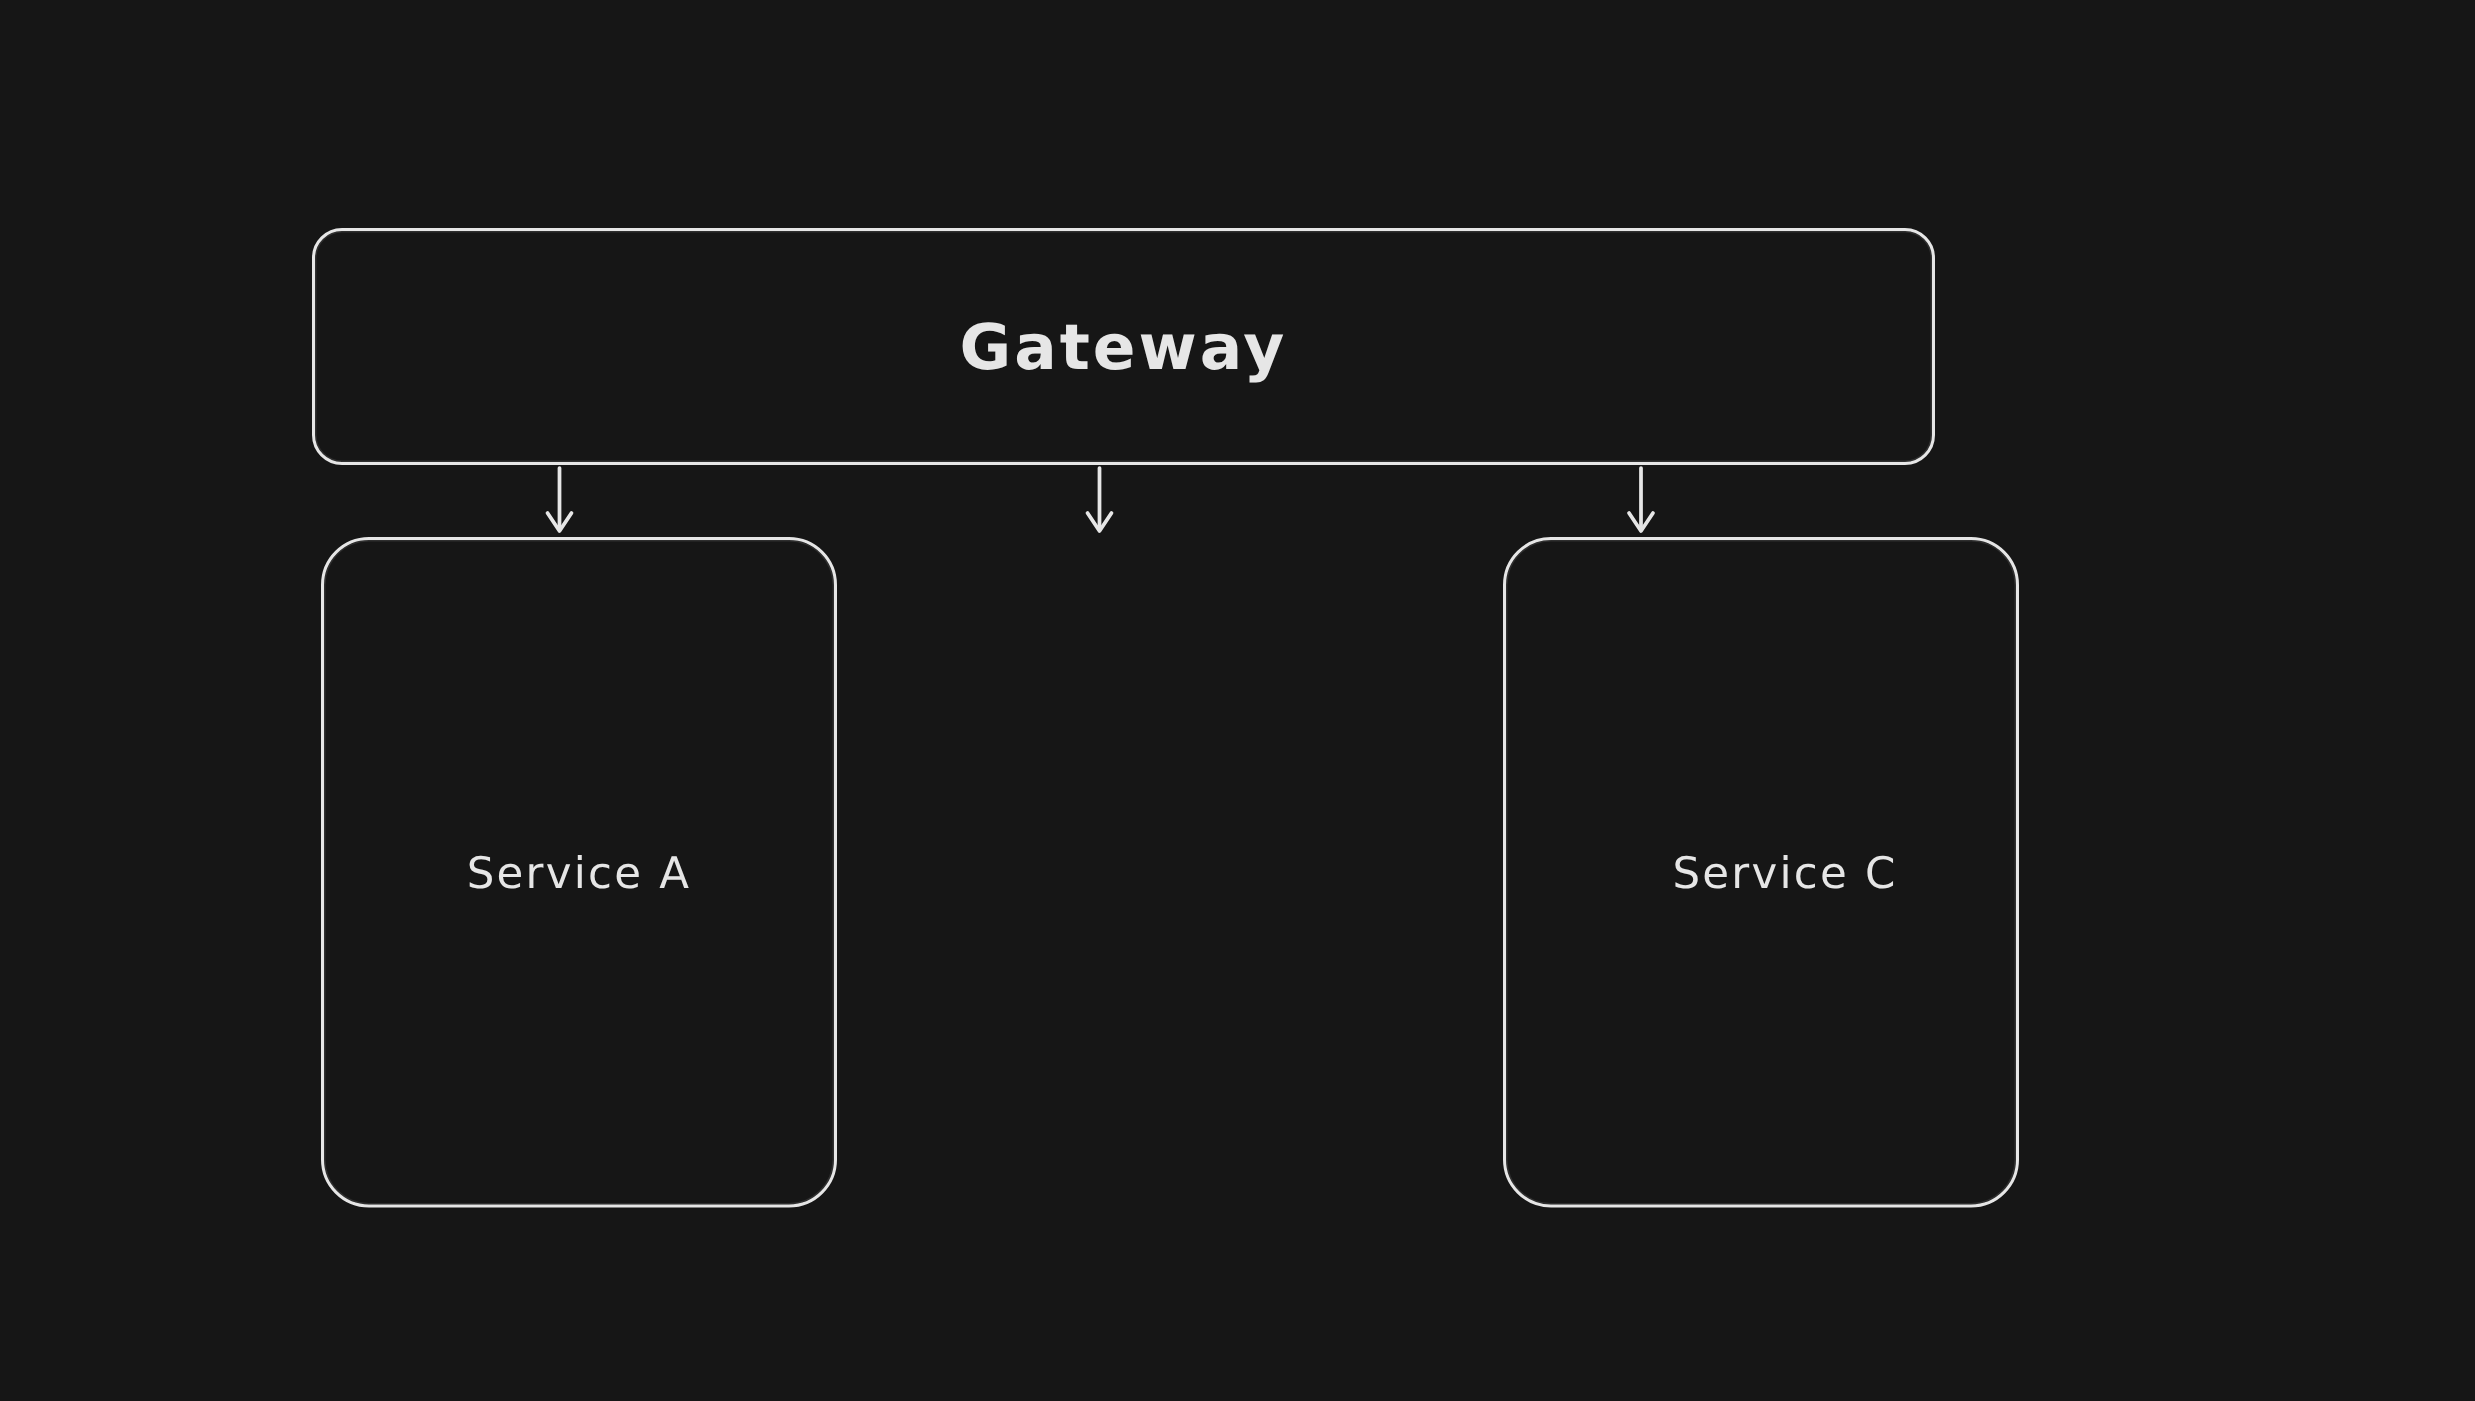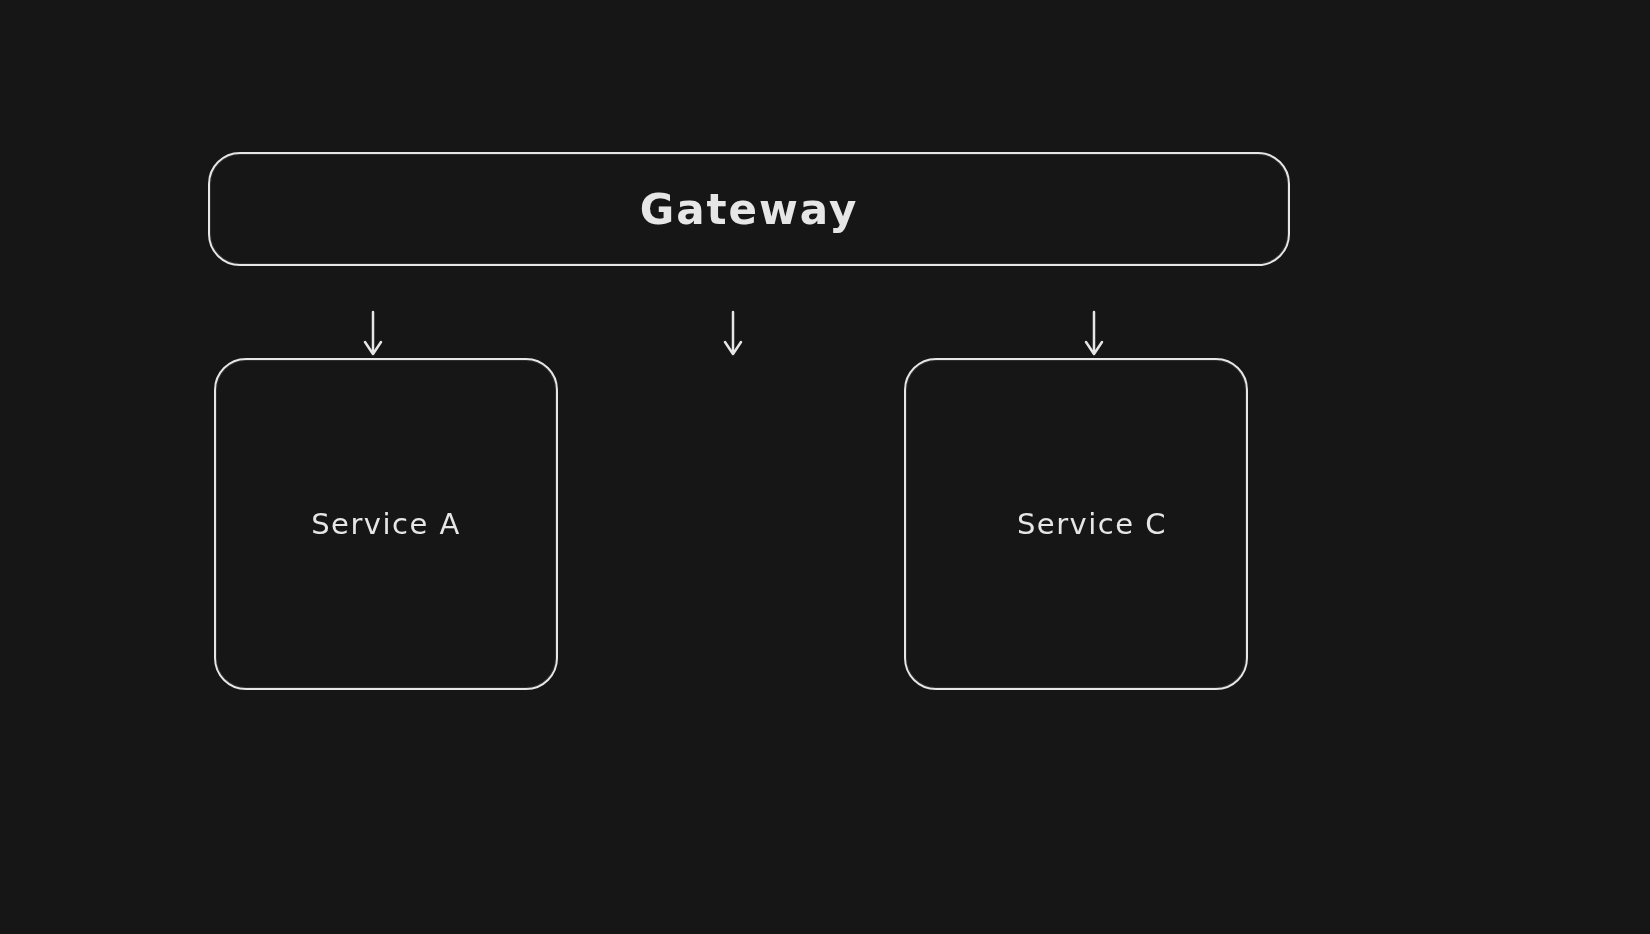--- a/index.html
+++ b/index.html
@@ -27,42 +27,42 @@
     align-items: center;
     justify-content: center;
     color: #e6e6e6;
     
     box-shadow: inset 0 0 0 1px rgba(230,230,230,0.12);
   }
   .gateway {
     left: 208px;
     top: 152px;
     width: 1082px;
-    height: 114px;
-    border-radius: 32px;
+    height: 158px;
+    border-radius: 20px;
   }
   .gateway .label {
     font-size: 42px;
     font-weight: 700;
     letter-spacing: 2px;
   }
   .service {
     top: 358px;
     width: 344px;
-    height: 332px;
+    height: 447px;
     border-radius: 32px;
   }
   .service .label {
     font-size: 29px;
     font-weight: 400;
     letter-spacing: 1.5px;
   }
   .svc-a { left: 214px; }
   .svc-b { left: 582px; }
-  .svc-c { left: 904px; padding-left: 32px; }
+  .svc-c { left: 1002px; padding-left: 32px; }
   .arrow {
     position: absolute;
     top: 310px;
     width: 32px;
     height: 48px;
   }
   .arrow-a { left: 357px; }
   .arrow-b { left: 717px; }
   .arrow-c { left: 1078px; }
   .arrow svg {

